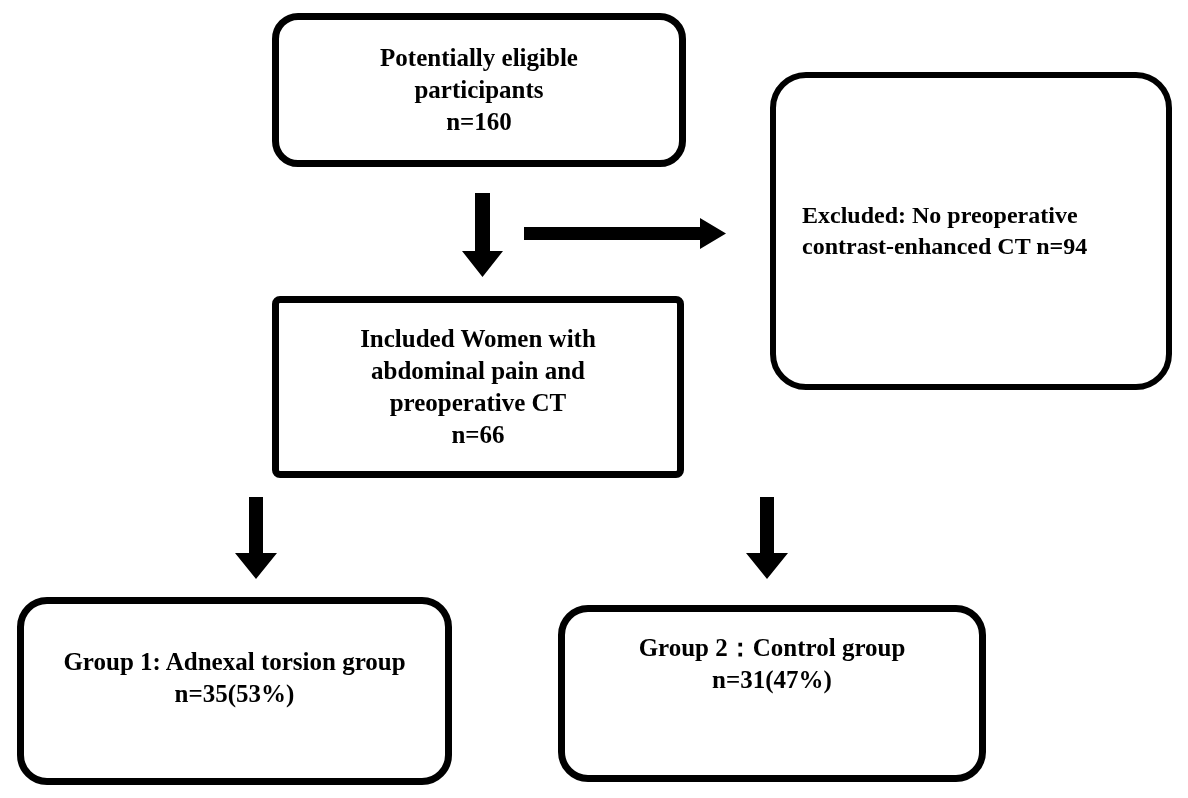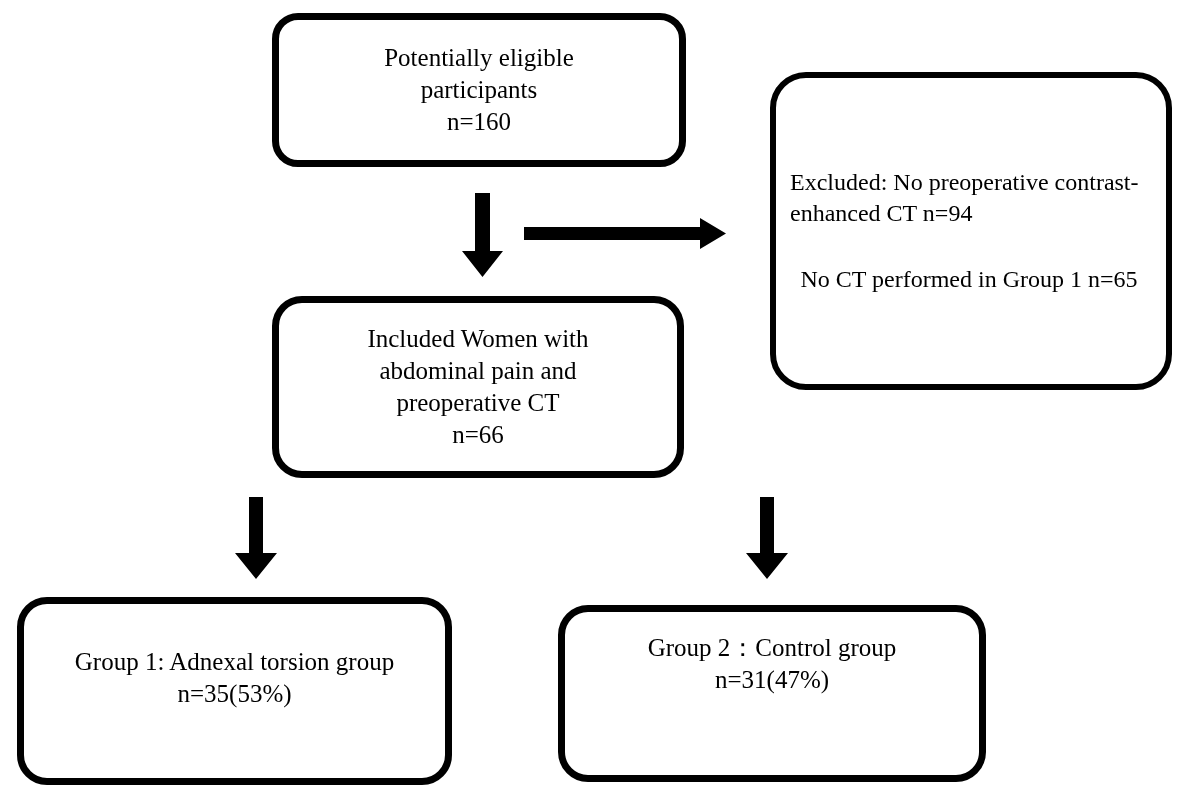--- a/index.html
+++ b/index.html
@@ -16,20 +16,21 @@
     font-family: "Liberation Serif", "DejaVu Serif", serif;
     color: #000000;
   }
   .node {
     position: absolute;
     box-sizing: border-box;
     background: #ffffff;
     border: 7px solid #000000;
     display: flex;
     flex-direction: column;
+    font-weight: bold;
   }
   .node .txt {
     width: 100%;
     text-align: center;
     line-height: 1.28;
     white-space: pre-line;
   }
 
   
   #node-eligible {
@@ -41,31 +42,31 @@
   }
   #node-eligible .txt { font-size: 25px; }
 
   
   #node-excluded {
     left: 770px; top: 72px;
     width: 402px; height: 318px;
     border-radius: 36px;
     border-width: 6px;
     justify-content: center;
-    padding: 4px 18px 4px 14px;
+    padding: 4px 18px 4px 26px;
   }
   #node-excluded .para { font-size: 24px; line-height: 1.3; }
   #node-excluded .para.lead { text-align: left; }
   #node-excluded .para.mid { text-align: center; margin-top: 34px; }
 
   
   #node-included {
     left: 272px; top: 296px;
     width: 412px; height: 182px;
-    border-radius: 30px;
+    border-radius: 8px;
     justify-content: center;
     align-items: flex-end;
   }
   #node-included .txt { font-size: 25px; }
 
   
   #node-group1 {
     left: 17px; top: 597px;
     width: 435px; height: 188px;
     border-radius: 30px;
@@ -101,22 +102,20 @@
 
   <div class="node" id="node-eligible">
     <div class="txt">Potentially eligible
 participants
 n=160</div>
   </div>
 
   <div class="node" id="node-excluded">
     <div class="para lead">Excluded: No preoperative
 contrast-enhanced CT n=94</div>
-    <div class="para mid">No CT performed in Group 1
-n=65</div>
   </div>
 
   <div class="node" id="node-included">
     <div class="txt">Included Women with
 abdominal pain and
 preoperative CT
 n=66</div>
   </div>
 
   <div class="node" id="node-group1">

